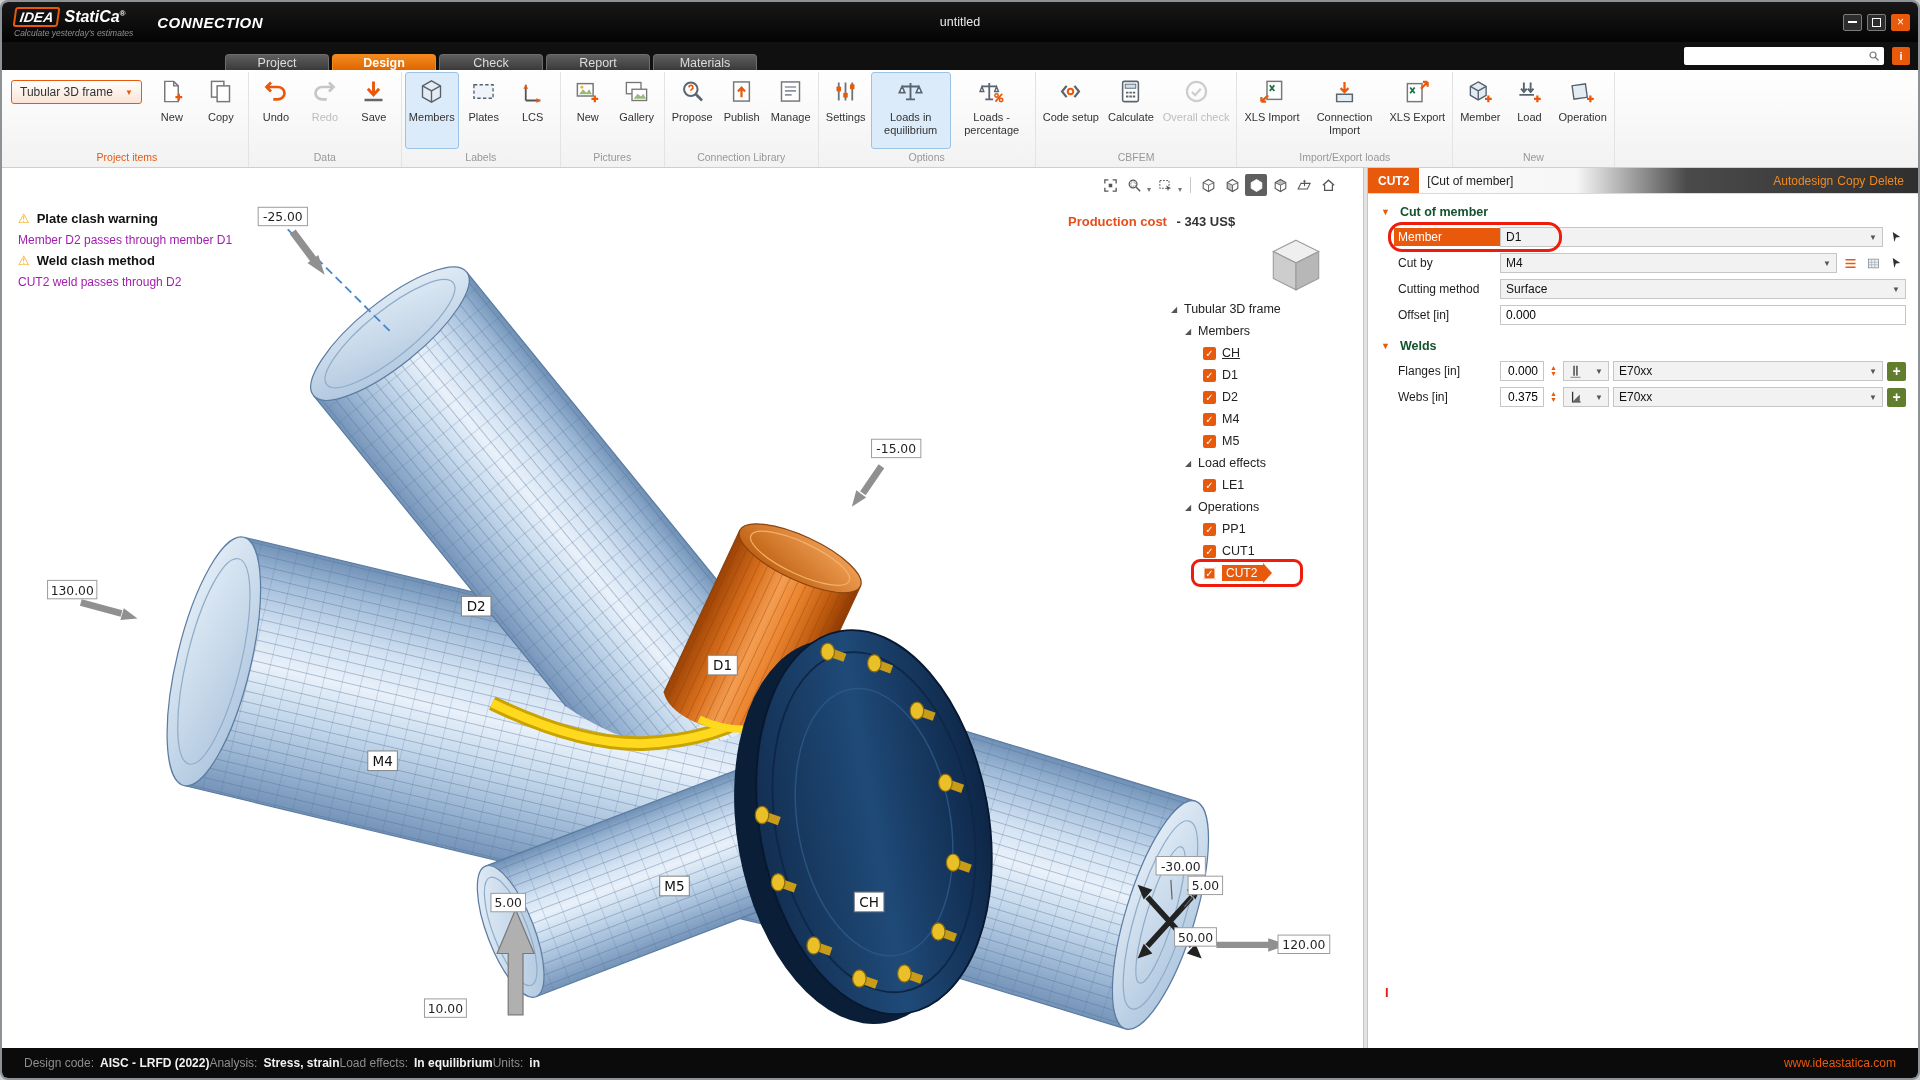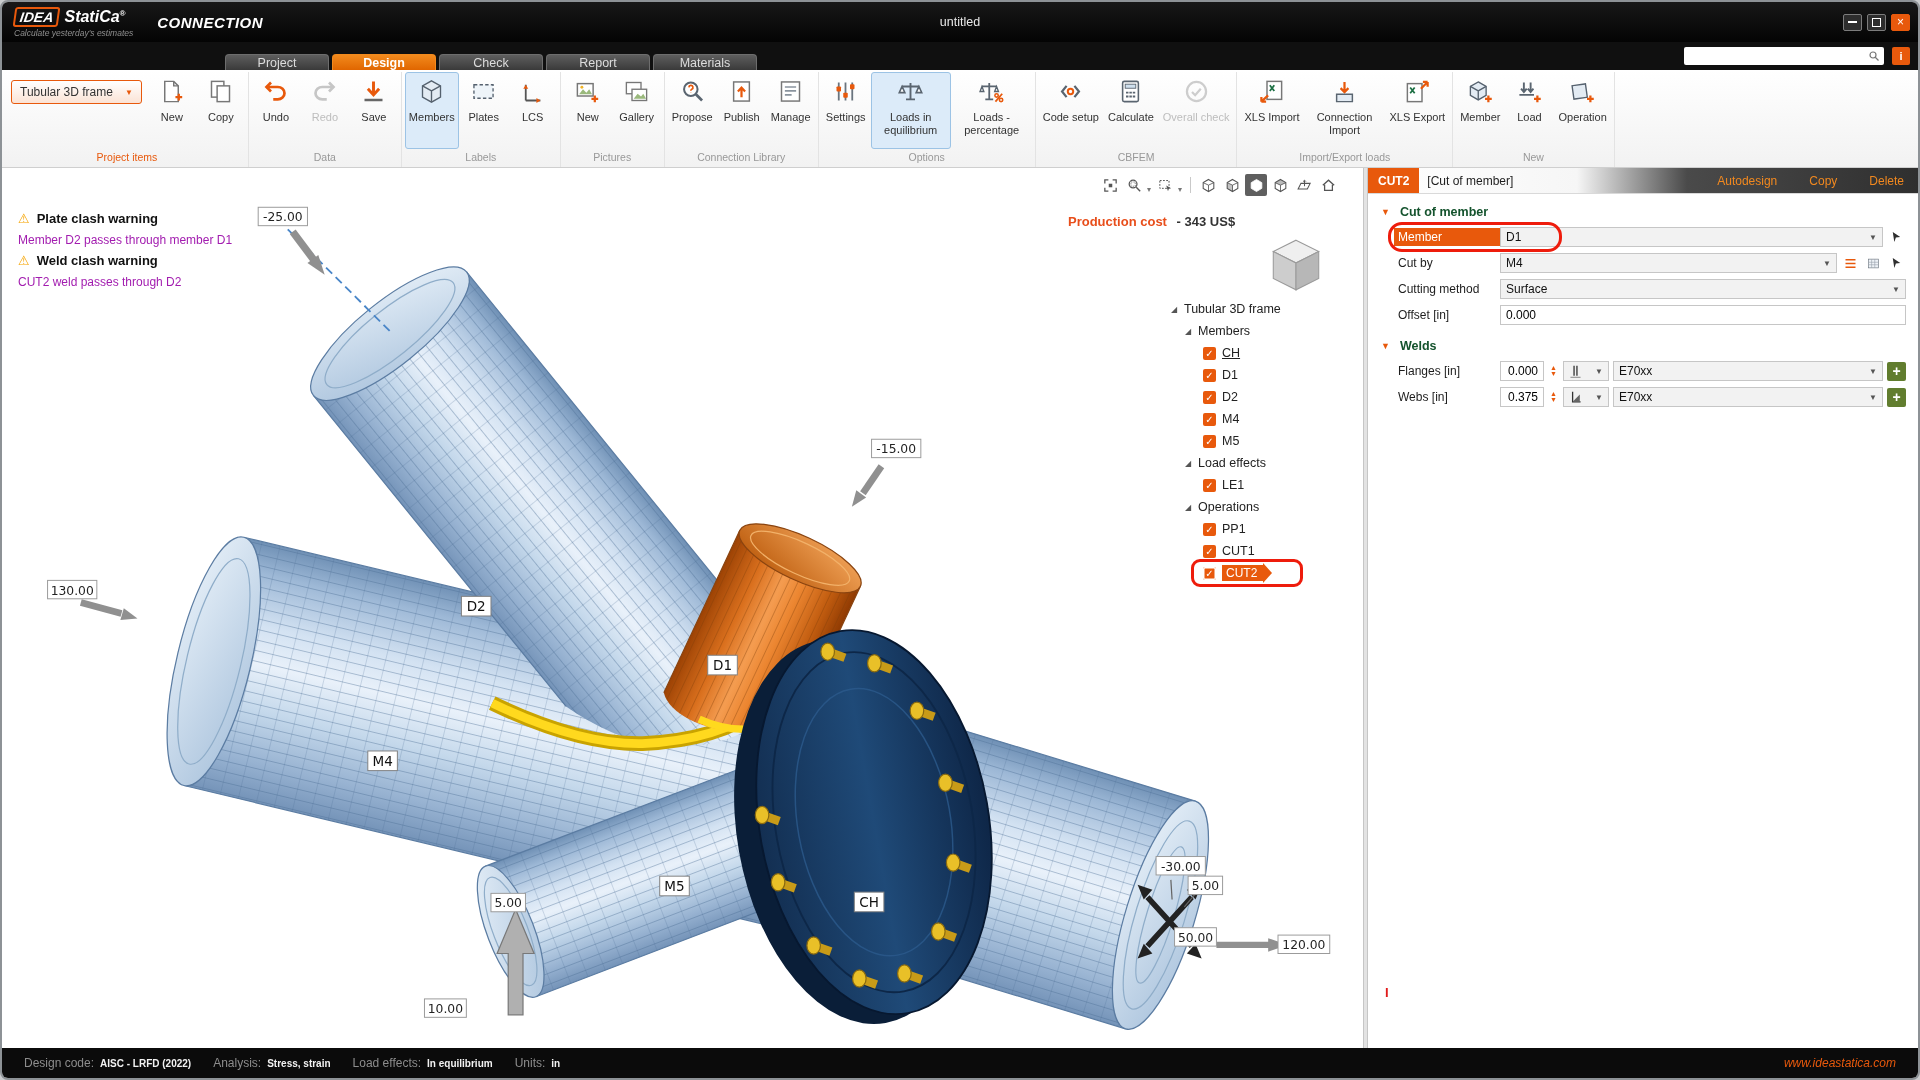--- a/index.html
+++ b/index.html
@@ -100,21 +100,21 @@
   .tree-annot { position:absolute; left:20px; top:-3px; width:112px; height:28px; border:3px solid #ee1c0c;
                 border-radius:9px; pointer-events:none; }
 
   
   .splitter { width:5px; background:#e3e3e3; border-left:1px solid #c6c6c6; border-right:1px solid #c6c6c6; flex:0 0 auto; }
   .panel { width:550px; flex:0 0 auto; background:#fff; position:relative; display:flex; flex-direction:column; font-size:12px; }
   .panel-header { height:26px; display:flex; align-items:center; flex:0 0 auto; border-bottom:1px solid #d9d9d9;
                   background:linear-gradient(90deg,#ffffff 0%,#f6f6f6 38%,#4a4a4a 58%,#2f2f2f 100%); }
   .ph-item { background:#e8590c; color:#fff; font-weight:bold; align-self:stretch; display:flex; align-items:center; padding:0 10px; }
   .ph-type { color:#1d1d1d; margin-left:8px; }
-  .ph-actions { margin-left:auto; display:flex; gap:32px; margin-right:14px; }
+  .ph-actions { margin-left:auto; display:flex; gap:4px; margin-right:14px; }
   .ph-action { color:#f2891f; }
   .sec { display:flex; align-items:center; height:24px; margin-top:6px; }
   .sec-arrow { color:#e8590c; font-size:9px; margin:0 10px 0 13px; }
   .sec-title { color:#14532d; font-weight:bold; font-size:12.5px; }
   .prow { display:flex; align-items:center; height:26px; position:relative; }
   .plabel { margin-left:26px; width:106px; flex:0 0 auto; color:#1d1d1d; padding:2px 4px; }
   .plabel.hl { background:#e8590c; color:#fff; }
   .pvals { display:flex; align-items:center; flex:1; margin-right:12px; gap:4px; }
   .combo { height:20px; background:#f2f2f2; border:1px solid #c6c6c6; display:flex; align-items:center;
            justify-content:space-between; padding:0 5px; font-size:12px; color:#111; }
@@ -130,22 +130,22 @@
   .weldsym svg { width:13px; height:15px; }
   .plus-btn { width:19px; height:19px; background:#617d2e; color:#fff; font-weight:bold; font-size:14px; line-height:18px;
               text-align:center; border-radius:2px; flex:0 0 auto; }
   .red-annot { position:absolute; left:20px; top:-2px; width:174px; height:30px; border:3px solid #ee1c0c;
                border-radius:14px; pointer-events:none; }
   .panel-marker { position:absolute; left:17px; bottom:48px; color:#e01b1b; font-weight:bold; font-size:13px; }
 
   
   .status { height:30px; background:#0b0b0b; display:flex; align-items:center; padding:0 22px; flex:0 0 auto; }
   .slabel { color:#8d8d8d; font-size:12px; margin-right:6px; }
-  .sval { color:#f2f2f2; font-weight:bold; font-size:10px; margin-right:22px; }
-  .sweb { margin-left:auto; color:#e8590c; font-size:12px;font-style:italic; }
+  .sval { color:#f2f2f2; font-weight:bold; font-size:12px; }
+  .sweb { margin-left:auto; color:#e8590c; font-size:12px; }
 </style>
 </head>
 <body>
 
 <div class="window">
 
   <div class="titlebar">
     <div class="logo">
       <div class="logo-row">
         <span class="logo-idea">IDEA</span>
@@ -648,21 +648,21 @@
       </svg>
 
       <div class="warnings">
         <div class="wline">
             <span class="wicon">⚠</span>
             <span>Plate clash warning</span>
           </div>
         <div class="wdetail">Member D2 passes through member D1</div>
         <div class="wline">
             <span class="wicon">⚠</span>
-            <span>Weld clash warning</span>
+            <span>Weld clash method</span>
           </div>
         <div class="wdetail">CUT2 weld passes through D2</div>
       </div>
 
       <div class="pcost">
         <span class="pc-label">Production cost</span>
         <span class="pc-value">- 343 US$</span>
       </div>
 
       <div class="vtoolbar">

